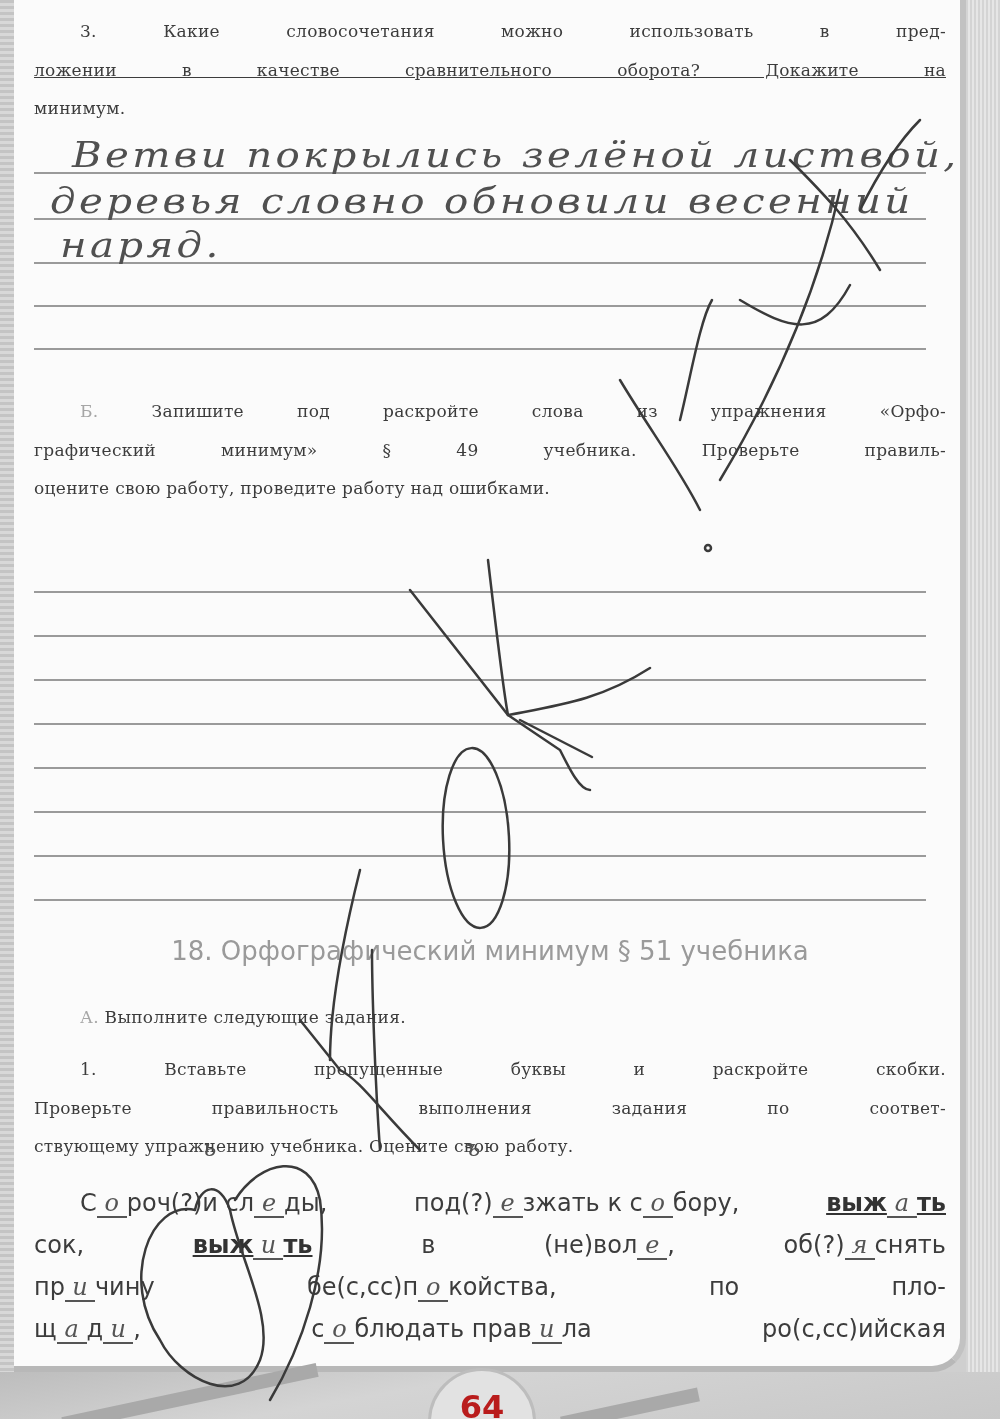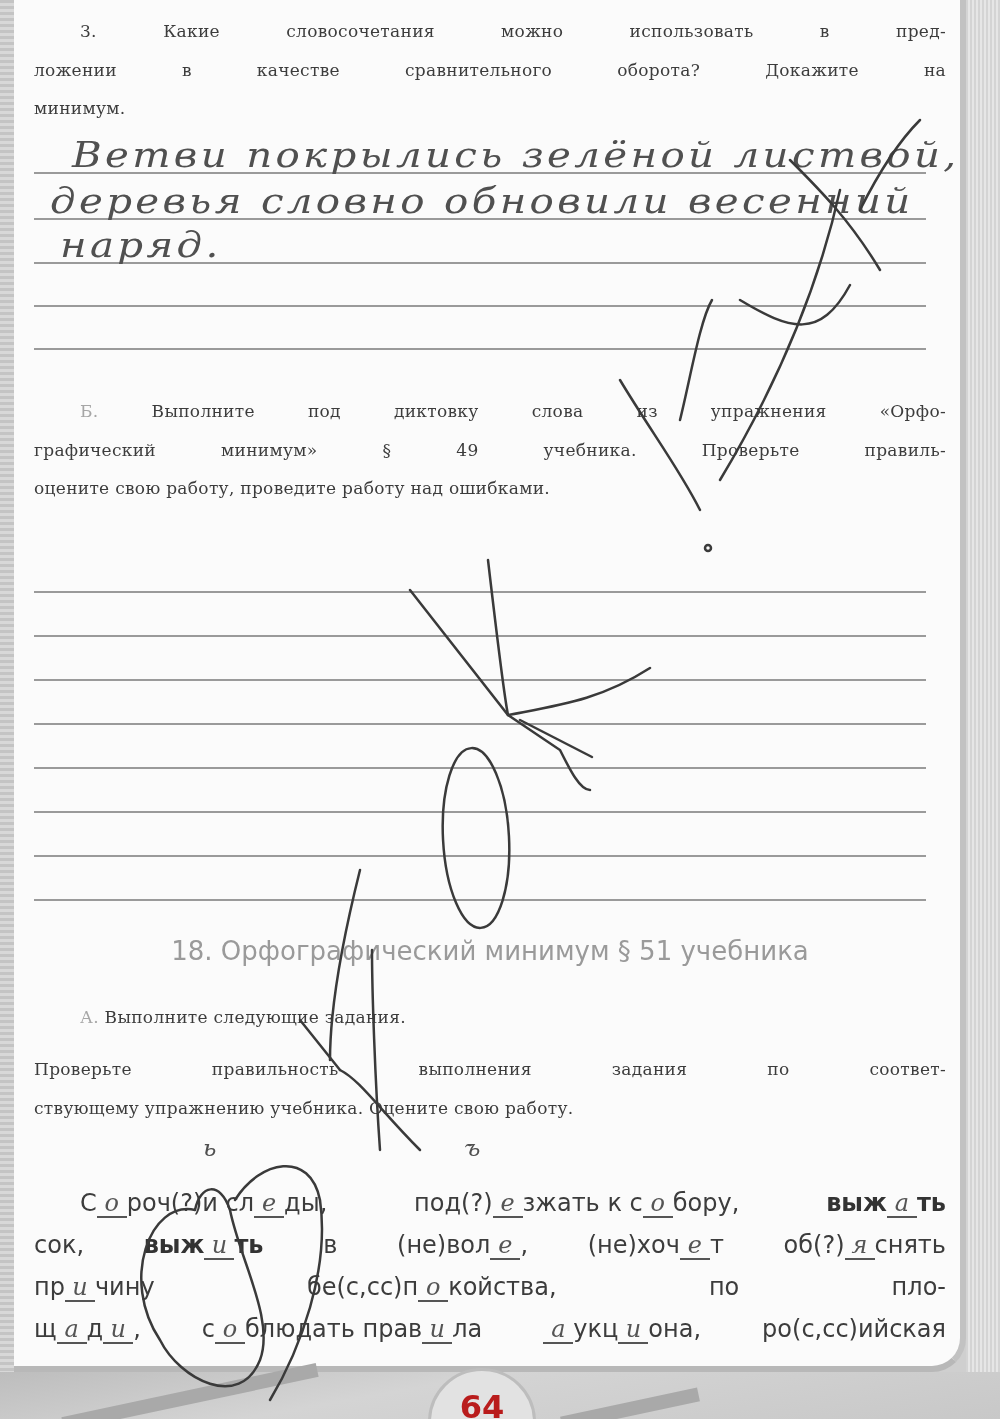--- a/index.html
+++ b/index.html
@@ -60,102 +60,101 @@
   .section-title {
     position: absolute; left: 0; width: 980px; text-align: center; top: 936px;
     font-family: "DejaVu Sans", sans-serif; font-size: 26px; color: #9a9a9a;
   }
   .exercise {
     position: absolute; left: 34px; width: 912px; top: 1182px;
     font-family: "DejaVu Sans", sans-serif; font-size: 24px; line-height: 42px;
     text-align: justify; color: #3c3c3c;
   }
   .exercise .row { display: flex; justify-content: space-between; white-space: nowrap; }
-  .exercise b { color: #333; }
+  .exercise b { color: #333; text-decoration: underline; }
   .ans {
     display: inline-block; min-width: 30px; border-bottom: 2px solid #555;
     font-family: "DejaVu Serif", serif; font-style: italic; color: #555;
     text-align: center; line-height: 26px;
   }
   svg.scribble { position: absolute; left: 0; top: 0; pointer-events: none; }
 </style>
 </head>
 <body>
 
 <div class="left-edge"></div>
 <div class="right-edge"></div>
 
 <div class="page"></div>
 
 <div class="txt" style="top:12px">
   <div style="text-align:justify;text-align-last:justify;"><span class="indent"></span><span>3. Какие словосочетания можно использовать в пред-</span></div>
-  <div style="text-align:justify;text-align-last:justify;"><span>ложении в качестве сравнительного оборота? Докажите на</span></div>
+  <div style="text-align:justify;text-align-last:justify;text-decoration:underline;"><span>ложении в качестве сравнительного оборота? Докажите на</span></div>
   <div><span>минимум.</span></div>
 </div>
 
 <div class="rule" style="top:172px"></div>
 <div class="rule" style="top:218px"></div>
 <div class="rule" style="top:262px"></div>
 <div class="rule" style="top:305px"></div>
 <div class="rule" style="top:348px"></div>
 
 <div class="hw" style="left:72px;top:134px">Ветви покрылись зелёной листвой,</div>
 <div class="hw" style="left:50px;top:180px">деревья словно обновили весенний</div>
 <div class="hw" style="left:60px;top:224px">наряд.</div>
 
 <div class="txt" style="top:392px">
-  <div style="text-align-last:justify;"><span class="indent"></span><span class="label-gray">Б.</span> <span>Выполните под диктовку слова из упражнения «Орфо-</span></div>
+  <div style="text-align-last:justify;"><span class="indent"></span><span class="label-gray">Б.</span> <span>Запишите под раскройте слова из упражнения «Орфо-</span></div>
   <div style="text-align-last:justify;"><span>графический минимум» § 49 учебника. Проверьте правиль-</span></div>
   <div><span>оцените свою работу, проведите работу над ошибками.</span></div>
 </div>
 
 <div class="rule" style="top:591px"></div>
 <div class="rule" style="top:635px"></div>
 <div class="rule" style="top:679px"></div>
 <div class="rule" style="top:723px"></div>
 <div class="rule" style="top:767px"></div>
 <div class="rule" style="top:811px"></div>
 <div class="rule" style="top:855px"></div>
 <div class="rule" style="top:899px"></div>
 
 <div class="section-title">18. Орфографический минимум § 51 учебника</div>
 
 <div class="txt" style="top:998px">
   <span class="indent"></span><span class="label-gray">А.</span> <span>Выполните следующие задания.</span>
 </div>
 
 <div class="txt" style="top:1050px">
+  <div style="text-align-last:justify;"><span class="indent"></span><span>1. Вставьте пропущенные буквы и раскройте скобки.</span></div>
   <div style="text-align-last:justify;"><span>Проверьте правильность выполнения задания по соответ-</span></div>
   <div><span>ствующему упражнению учебника. Оцените свою работу.</span></div>
 </div>
 
 <div class="exercise">
   <div class="row">
     <span style="padding-left:46px"><span>С</span><span class="ans">о</span><span>роч(?)и сл</span><span class="ans">е</span><span>ды,</span></span>
     <span><span>под(?)</span><span class="ans">е</span><span>зжать к с</span><span class="ans">о</span><span>бору,</span></span>
     <span><b>выж</b><span class="ans">а</span><b>ть</b></span>
   </div>
   <div class="row">
     <span>сок,</span>
     <span><b>выж</b><span class="ans">и</span><b>ть</b></span>
     <span>в</span>
     <span><span>(не)вол</span><span class="ans">е</span><span>,</span></span>
-    <span><span>(не)хоч</span><span class="ans">е</span><span>т</span></span>
     <span><span>об(?)</span><span class="ans">я</span><span>снять</span></span>
   </div>
   <div class="row">
     <span><span>пр</span><span class="ans">и</span><span>чину</span></span>
     <span><span>бе(с,сс)п</span><span class="ans">о</span><span>койства,</span></span>
     <span>по</span>
     <span>пло-</span>
   </div>
   <div class="row">
     <span><span>щ</span><span class="ans">а</span><span>д</span><span class="ans">и</span><span>,</span></span>
     <span><span>с</span><span class="ans">о</span><span>блюдать прав</span><span class="ans">и</span><span>ла</span></span>
-    <span><span class="ans">а</span><span>укц</span><span class="ans">и</span><span>она,</span></span>
     <span>ро(с,сс)ийская</span>
   </div>
 </div>
 
 <div class="hw" style="left:203px;top:1136px;font-size:22px">ь</div>
 <div class="hw" style="left:464px;top:1136px;font-size:22px">ъ</div>
 
 <div class="bottom-band">
   <div class="stripe" style="left:60px;top:18px;width:260px;"></div>
   <div class="stripe" style="left:560px;top:30px;width:140px;"></div>

